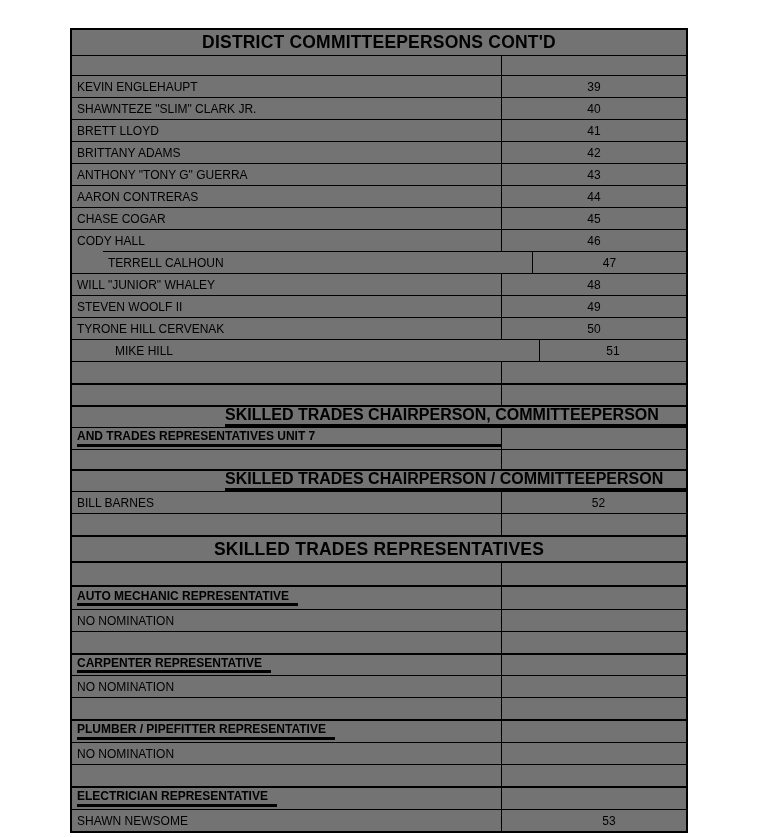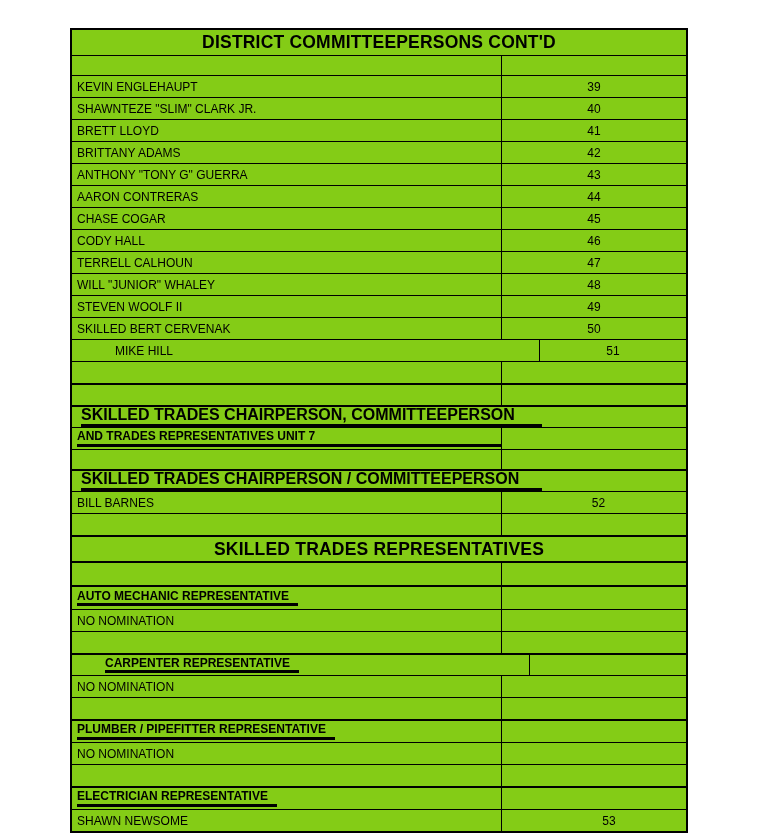--- a/index.html
+++ b/index.html
@@ -3,29 +3,29 @@
 <meta charset="utf-8">
 <style>
   html,body{margin:0;padding:0;}
   body{
     width:763px;height:837px;background:#ffffff;position:relative;
     font-family:"Liberation Sans","DejaVu Sans",sans-serif;color:#000;
     overflow:hidden;
   }
   .vtable{
     position:absolute;left:70px;top:28px;width:618px;
-    box-sizing:border-box;border:2px solid #000;background:#84cc16;
+    box-sizing:border-box;border:2px solid #000;background:#737373;
   }
   .row{display:flex;box-sizing:border-box;border-top:1.3px solid #000;align-items:stretch;}
   .row:first-child{border-top:none;}
   .row.thick{border-top:2.5px solid #000;}
   .cell{box-sizing:border-box;display:flex;align-items:center;overflow:hidden;white-space:nowrap;}
   .cell.left{width:430px;border-right:1.3px solid #000;padding-left:5px;font-size:12px;}
   .cell.right{flex:1;justify-content:center;font-size:12px;}
-  .cell.merged{width:100%;padding-left:9px;font-size:16px;}
+  .cell.merged{width:100%;padding-left:9px;font-size:16px;justify-content:flex-end;}
   .cell.title-cell{justify-content:center;font-weight:bold;font-size:17.5px;padding-left:0;letter-spacing:0.2px;}
   .sect{
     font-weight:bold;border-bottom:3px solid #000;
     padding:0 9px 1px 0;line-height:1.05;white-space:nowrap;display:inline-block;
   }
   .sect.u-wide{min-width:452px;}
   .sect.u-full{width:100%;box-sizing:border-box;padding-right:0;}
 </style>
 </head>
 <body>
@@ -63,34 +63,34 @@
       <div class="cell right">44</div>
     </div>
     <div class="row" style="height: 22px;">
       <div class="cell left">CHASE COGAR</div>
       <div class="cell right">45</div>
     </div>
     <div class="row" style="height: 22px;">
       <div class="cell left">CODY HALL</div>
       <div class="cell right">46</div>
     </div>
-    <div class="row" style="height: 22px;">
+    <div class="row" style="height: 22px; margin-left: 31px;">
       <div class="cell left">TERRELL CALHOUN</div>
       <div class="cell right">47</div>
     </div>
     <div class="row" style="height: 22px;">
       <div class="cell left">WILL "JUNIOR" WHALEY</div>
       <div class="cell right">48</div>
     </div>
     <div class="row" style="height: 22px;">
       <div class="cell left">STEVEN WOOLF II</div>
       <div class="cell right">49</div>
     </div>
     <div class="row" style="height: 22px;">
-      <div class="cell left">SKILLED BERT CERVENAK</div>
+      <div class="cell left">TYRONE HILL CERVENAK</div>
       <div class="cell right">50</div>
     </div>
     <div class="row" style="height: 22px; padding-left: 38px;">
       <div class="cell left">MIKE HILL</div>
       <div class="cell right">51</div>
     </div>
     <div class="row" style="height: 22px;">
       <div class="cell left"></div>
       <div class="cell right"></div>
     </div>
@@ -140,21 +140,21 @@
       <div class="cell right"></div>
     </div>
     <div class="row" style="height: 22px;">
       <div class="cell left">NO NOMINATION</div>
       <div class="cell right"></div>
     </div>
     <div class="row" style="height: 22px;">
       <div class="cell left"></div>
       <div class="cell right"></div>
     </div>
-    <div class="row thick" style="height: 22px; padding-left: 28px;">
+    <div class="row thick" style="height: 22px;">
       <div class="cell left">
         <span class="sect">CARPENTER REPRESENTATIVE</span>
       </div>
       <div class="cell right"></div>
     </div>
     <div class="row" style="height: 22px;">
       <div class="cell left">NO NOMINATION</div>
       <div class="cell right"></div>
     </div>
     <div class="row" style="height: 22px;">

